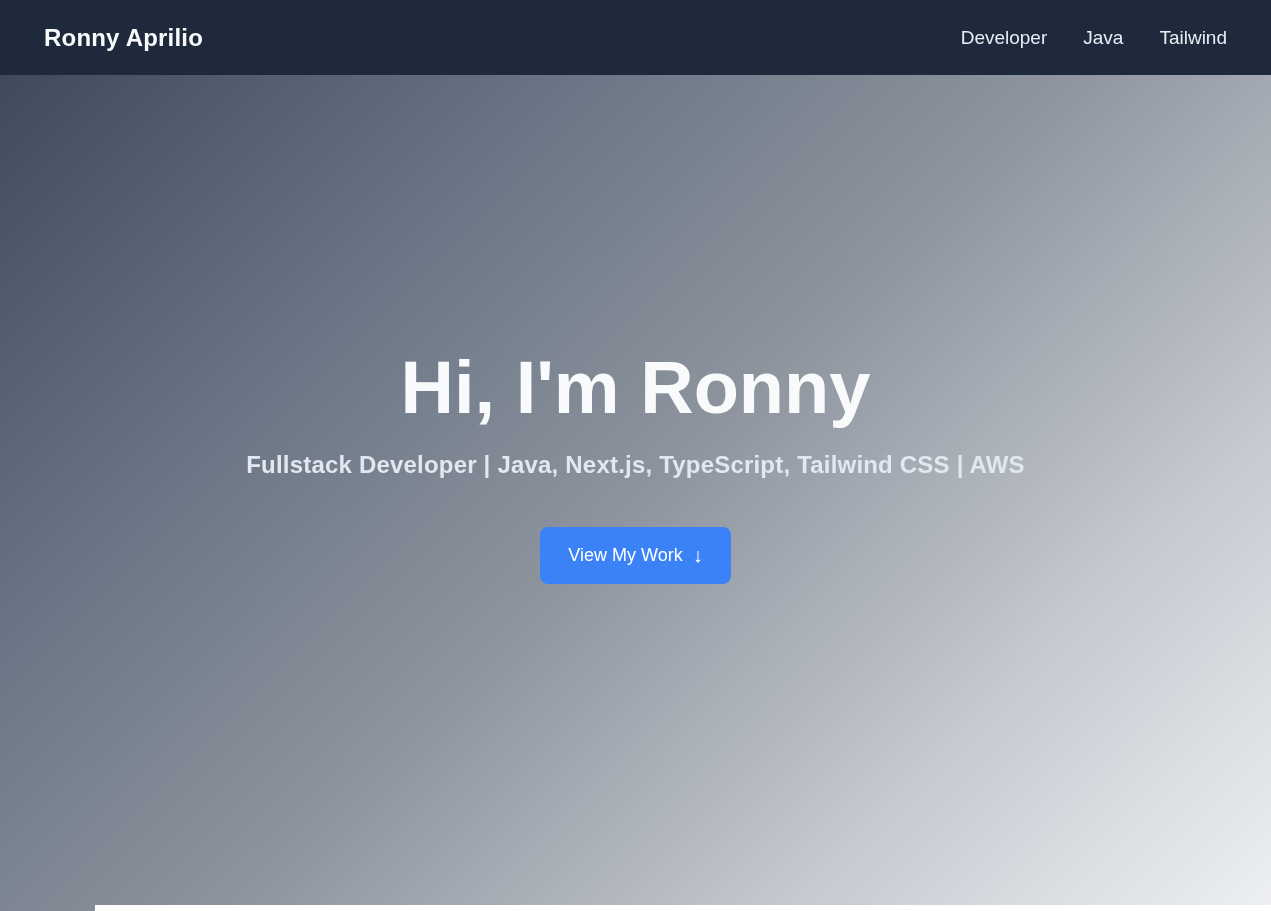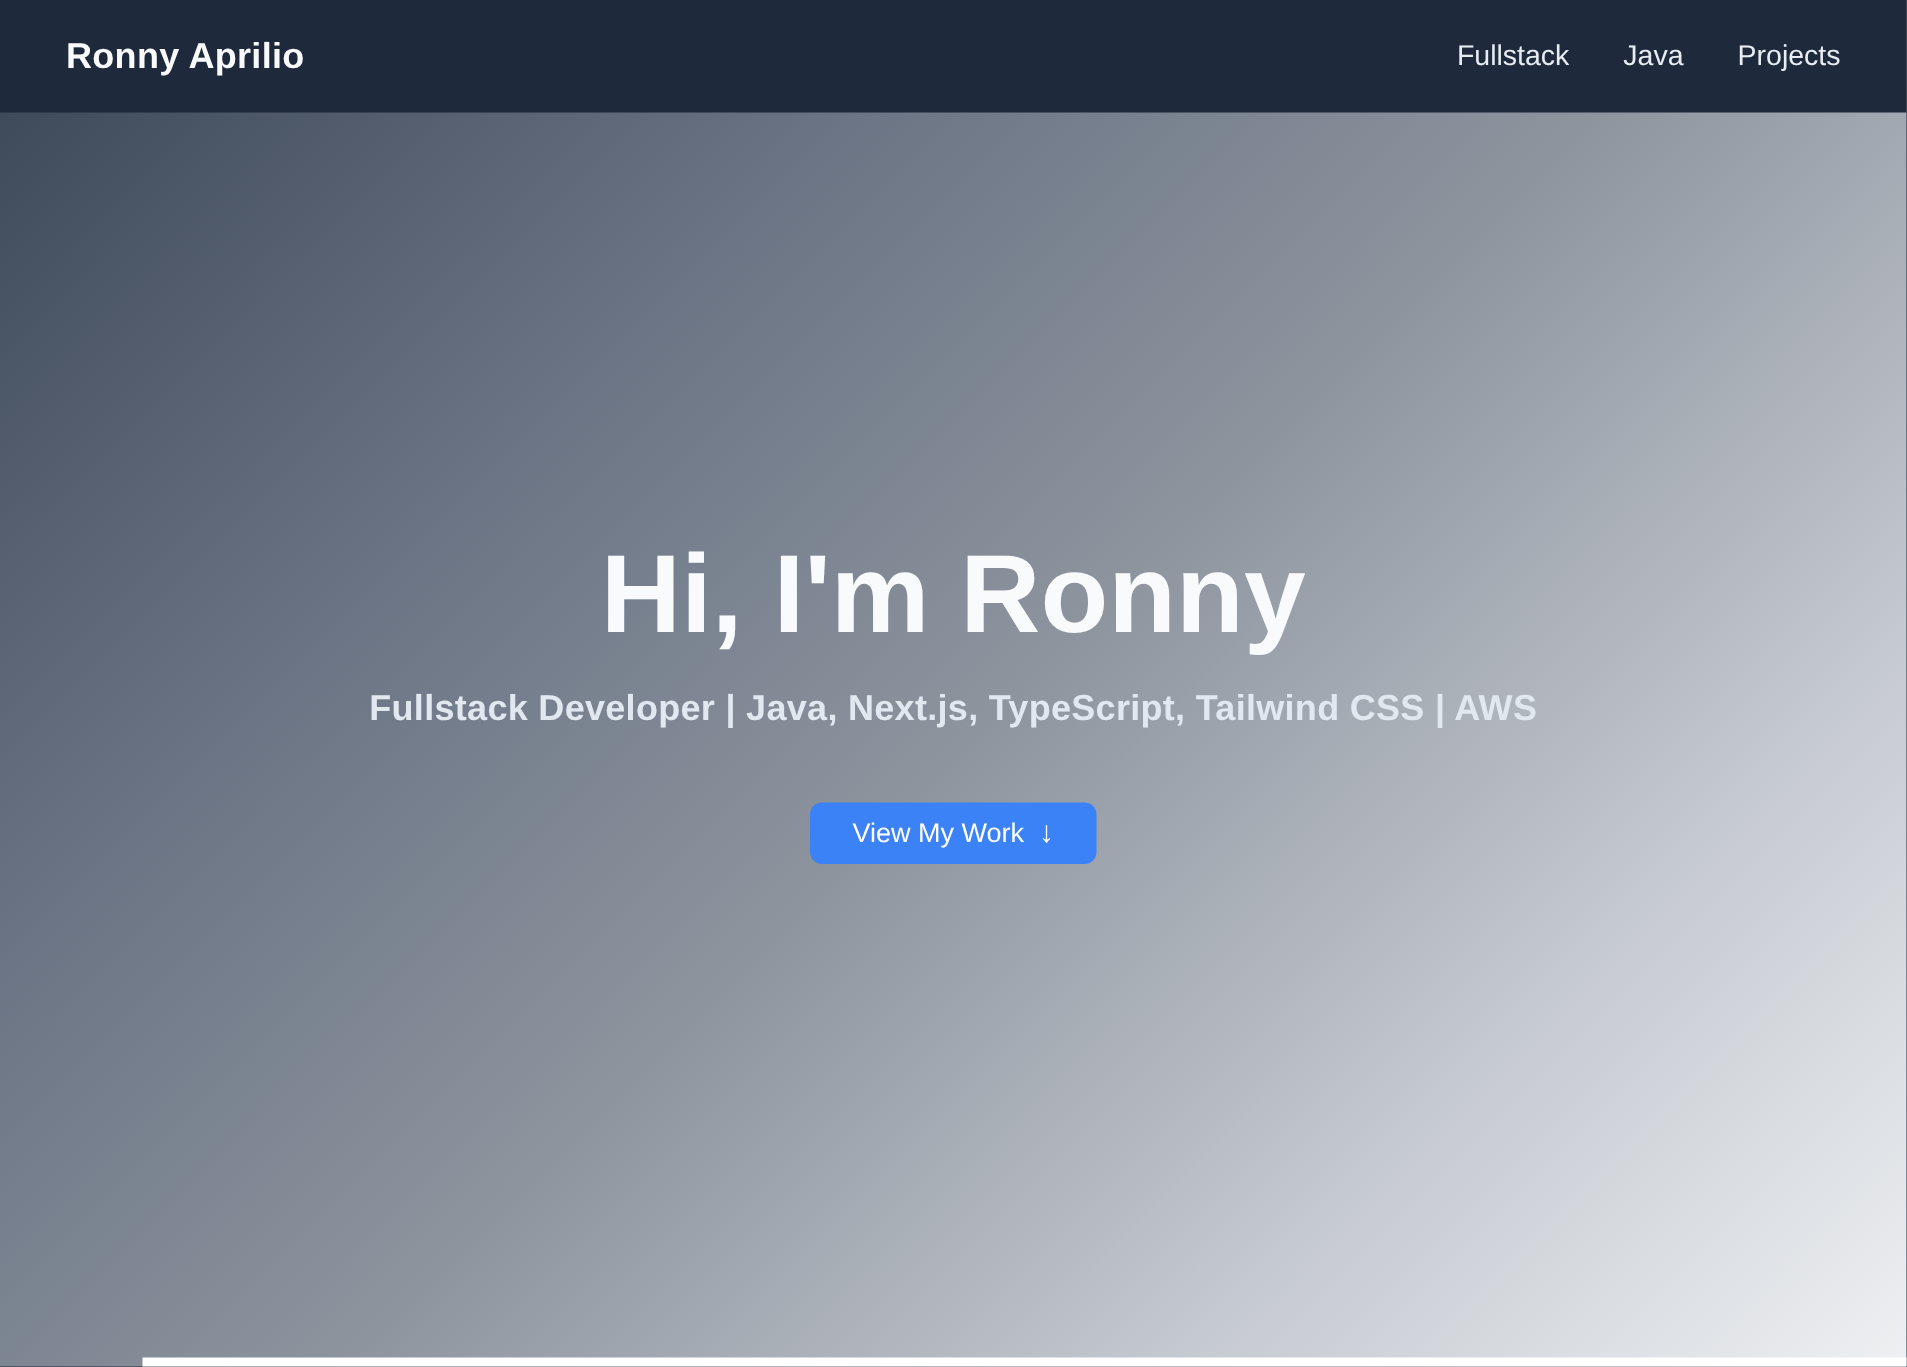--- a/index.html
+++ b/index.html
@@ -73,21 +73,21 @@
     font-weight: 700;
     letter-spacing: 0.2px;
   }
   .cta-button {
     margin-top: 48px;
     background: #3b82f6;
     color: #ffffff;
     border: none;
     border-radius: 8px;
     padding: 0 28px;
-    height: 41px;
+    height: 57px;
     font-family: "Liberation Sans", sans-serif;
     font-size: 18px;
     font-weight: 400;
     display: inline-flex;
     align-items: center;
     gap: 10px;
     cursor: pointer;
   }
   .cta-arrow {
     font-size: 20px;
@@ -115,17 +115,17 @@
       <span>View My Work</span>
       <span class="cta-arrow">↓</span>
     </button>
   </div>
   <div class="next-section-edge"></div>
 </section>
 
 <header class="navbar">
   <div class="brand">Ronny Aprilio</div>
   <nav class="nav-links">
-    <a class="nav-link">Fullstack</a>
+    <a class="nav-link">Developer</a>
     <a class="nav-link">Java</a>
-    <a class="nav-link">Projects</a>
+    <a class="nav-link">Tailwind</a>
   </nav>
 </header>
 
 </body></html>

